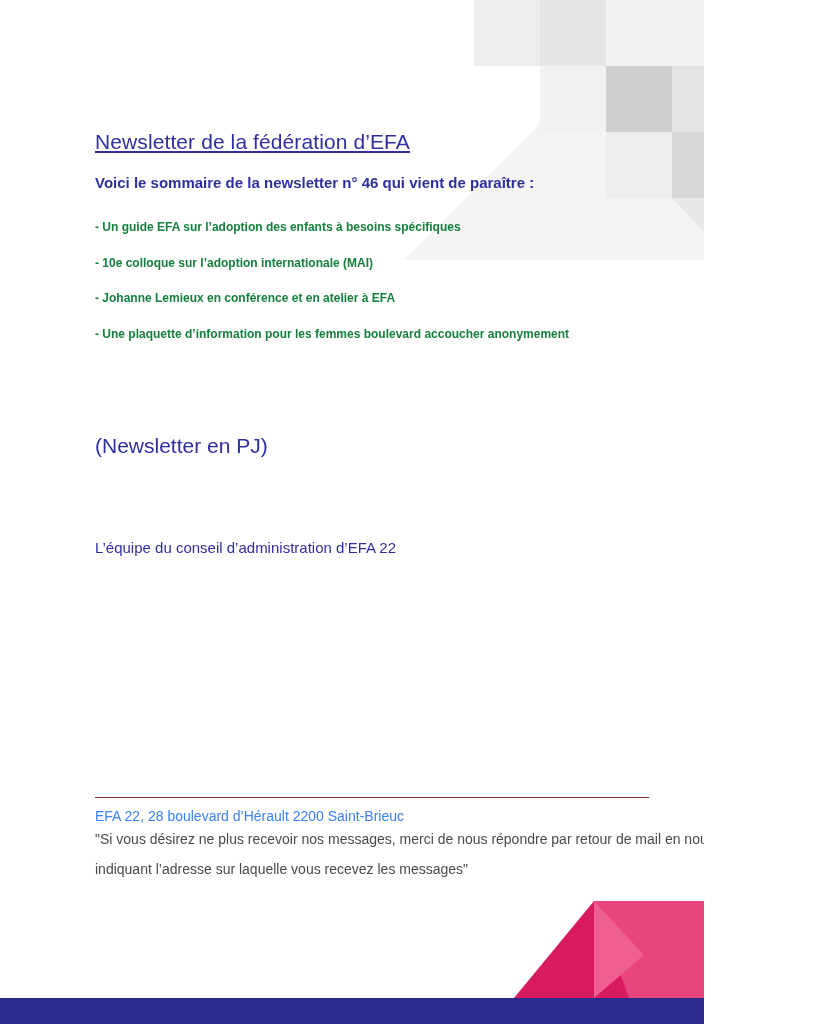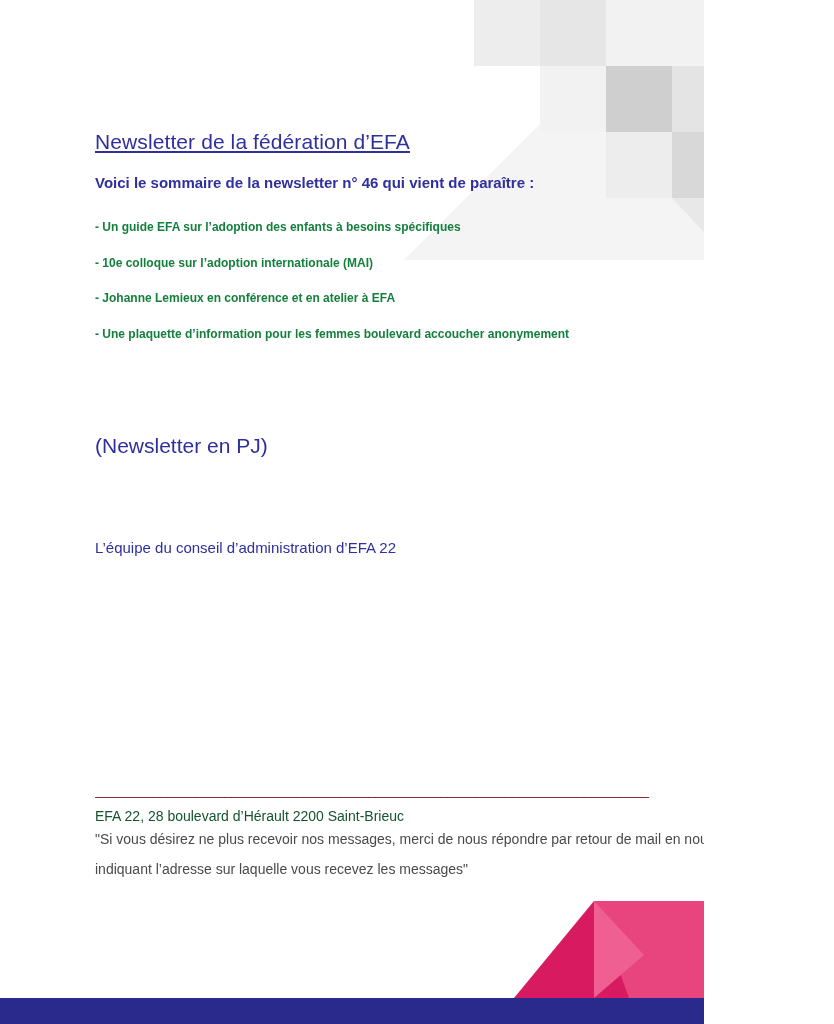--- a/index.html
+++ b/index.html
@@ -117,21 +117,21 @@
     letter-spacing: -0.6px;
     overflow: hidden;
     white-space: nowrap;
     height: 18px;
   }
   .footer-addr {
     position: absolute;
     top: 808px;
     left: 0;
     font-size: 14px;
-    color: #14532d;
+    color: #3b82f6;
     white-space: nowrap;
     text-align: right;
   }
   .footer-note {
     position: absolute;
     top: 824px;
     left: 0;
     width: 620px;
     font-size: 14px;
     color: #4a4a4a;

